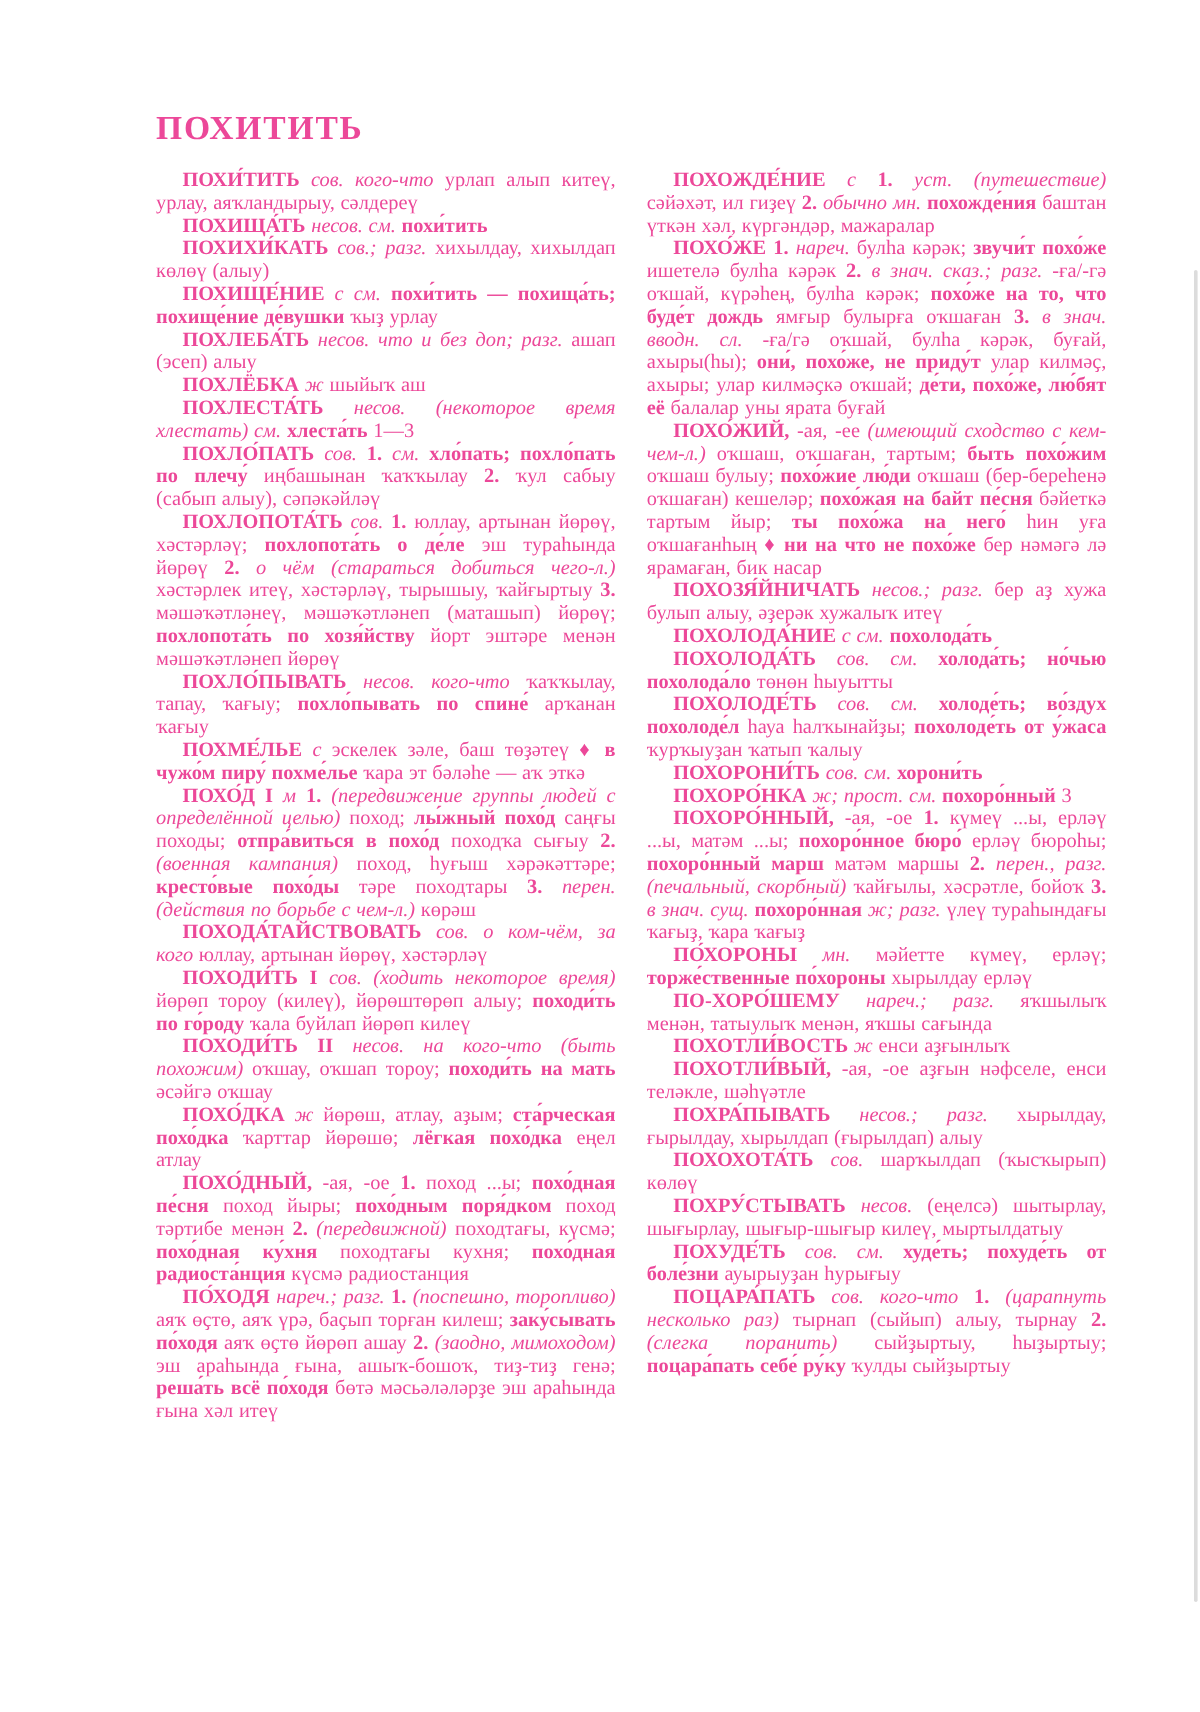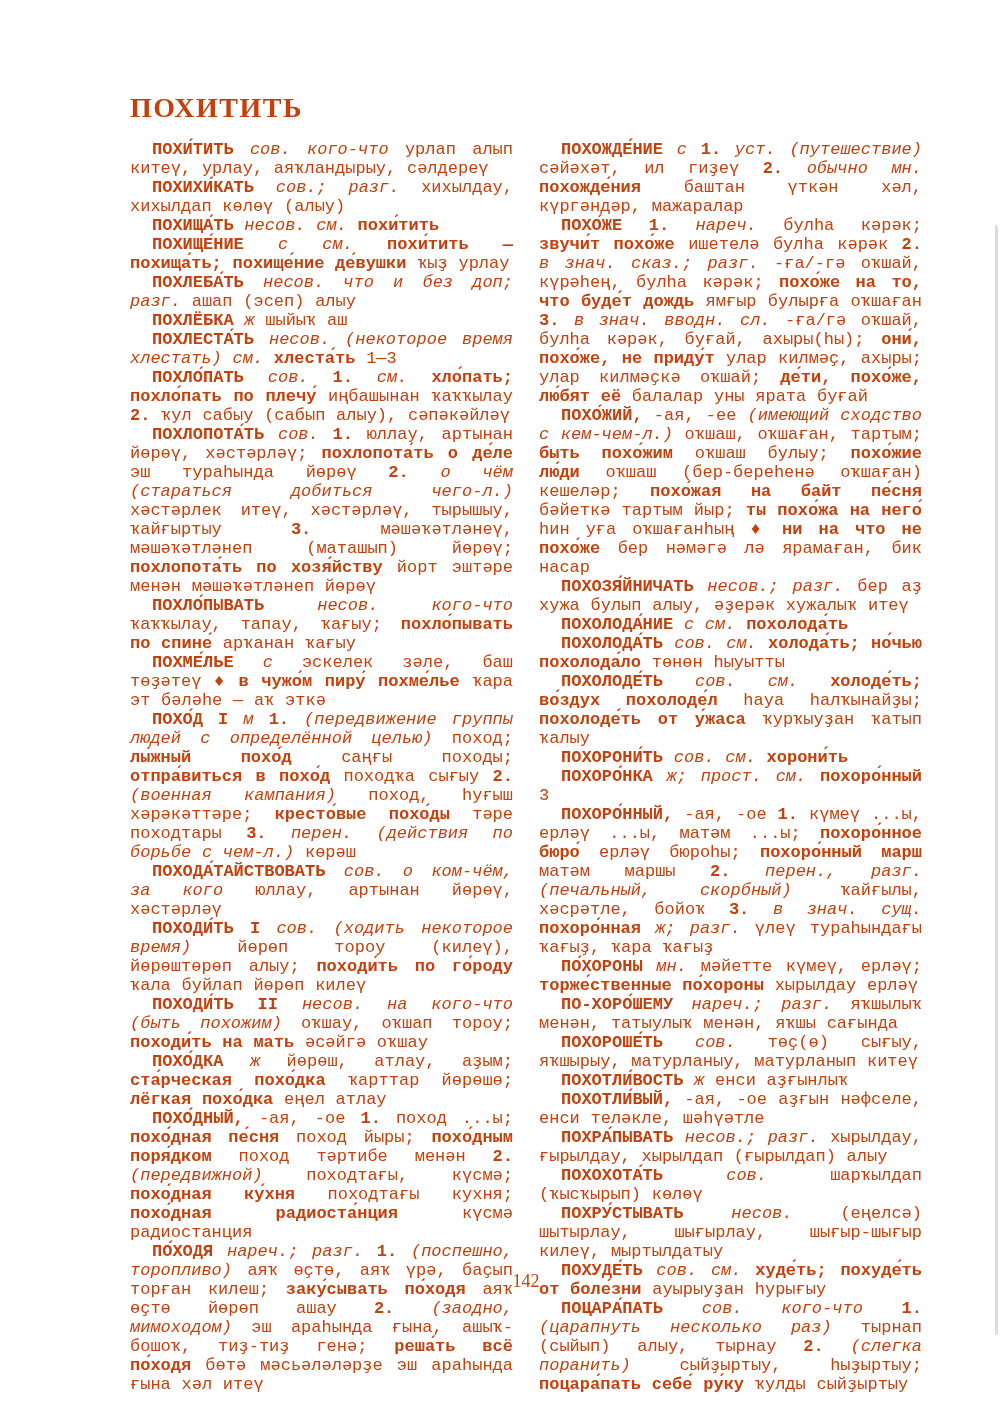--- a/index.html
+++ b/index.html
@@ -6,21 +6,21 @@
     margin: 0;
     padding: 0;
     background: #ffffff;
   }
   .page {
     position: relative;
     width: 1000px;
     height: 1427px;
     background: #ffffff;
     font-family: "Liberation Serif", serif;
-    color: #c2410c;
+    color: #ec4899;
     overflow: hidden;
   }
   .running-head {
     position: absolute;
     left: 130px;
     top: 92px;
     font-size: 28px;
     font-weight: bold;
     letter-spacing: 1.5px;
     line-height: 32px;
@@ -38,21 +38,20 @@
     flex: 0 0 383px;
   }
   .entry {
     margin: 0;
     padding: 0;
     text-indent: 22px;
     text-align: justify;
     font-size: 17px;
     line-height: 19px;
     word-spacing: 0.5px;
-    font-family: Liberation Mono, monospace;
   }
   .entry .b { font-weight: bold; }
   .entry .i { font-style: italic; }
   .page-number {
     position: absolute;
     top: 1270px;
     left: 130px;
     width: 792px;
     text-align: center;
     font-size: 18px;
@@ -70,22 +69,22 @@
 </style>
 </head>
 <body>
 
 <div class="page">
   <div class="running-head">ПОХИТИТЬ</div>
 
   <div class="columns">
     <div class="col" id="col-left">
         <p class="entry"><span class="b">ПОХИ́ТИТЬ</span><span class="i"> сов. кого-что </span><span>урлап алып китеү, урлау, аяҡландырыу, сәлдереү</span></p>
+        <p class="entry"><span class="b">ПОХИЩА́ТЬ</span><span class="i"> несов. см. </span><span class="b">похи́тить</span></p>
         <p class="entry"><span class="b">ПОХИХИ́КАТЬ</span><span class="i"> сов.; разг. </span><span>хихылдау, хихылдап көлөү (алыу)</span></p>
-        <p class="entry"><span class="b">ПОХИЩА́ТЬ</span><span class="i"> несов. см. </span><span class="b">похи́тить</span></p>
         <p class="entry"><span class="b">ПОХИЩЕ́НИЕ</span><span class="i"> с см. </span><span class="b">похи́тить — похища́ть; похище́ние де́вушки </span><span>ҡыҙ урлау</span></p>
         <p class="entry"><span class="b">ПОХЛЕБА́ТЬ</span><span class="i"> несов. что и без доп; разг. </span><span>ашап (эсеп) алыу</span></p>
         <p class="entry"><span class="b">ПОХЛЁБКА</span><span class="i"> ж </span><span>шыйыҡ аш</span></p>
         <p class="entry"><span class="b">ПОХЛЕСТА́ТЬ</span><span class="i"> несов. (некоторое время хлестать) см. </span><span class="b">хлеста́ть </span><span>1—3</span></p>
         <p class="entry"><span class="b">ПОХЛО́ПАТЬ</span><span class="i"> сов. </span><span class="b">1. </span><span class="i">см. </span><span class="b">хло́пать; похло́пать по плечу́ </span><span>иңбашынан ҡаҡҡылау </span><span class="b">2. </span><span>ҡул сабыу (сабып алыу), сәпәкәйләү</span></p>
         <p class="entry"><span class="b">ПОХЛОПОТА́ТЬ</span><span class="i"> сов. </span><span class="b">1. </span><span>юллау, артынан йөрөү, хәстәрләү; </span><span class="b">похлопота́ть о де́ле </span><span>эш тураһында йөрөү </span><span class="b">2. </span><span class="i">о чём (стараться добиться чего-л.) </span><span>хәстәрлек итеү, хәстәрләү, тырышыу, ҡайғыртыу </span><span class="b">3. </span><span>мәшәҡәтләнеү, мәшәҡәтләнеп (маташып) йөрөү; </span><span class="b">похлопота́ть по хозя́йству </span><span>йорт эштәре менән мәшәҡәтләнеп йөрөү</span></p>
         <p class="entry"><span class="b">ПОХЛО́ПЫВАТЬ</span><span class="i"> несов. кого-что </span><span>ҡаҡҡылау, тапау, ҡағыу; </span><span class="b">похло́пывать по спине́ </span><span>арҡанан ҡағыу</span></p>
         <p class="entry"><span class="b">ПОХМЕ́ЛЬЕ</span><span class="i"> с </span><span>эскелек зәле, баш төҙәтеү </span><span class="b">♦ в чужо́м пиру́ похме́лье </span><span>ҡара эт бәләһе — аҡ эткә</span></p>
         <p class="entry"><span class="b">ПОХО́Д I</span><span class="i"> м </span><span class="b">1. </span><span class="i">(передвижение группы людей с определённой целью) </span><span>поход; </span><span class="b">лы́жный похо́д </span><span>саңғы походы; </span><span class="b">отпра́виться в похо́д </span><span>походҡа сығыу </span><span class="b">2. </span><span class="i">(военная кампания) </span><span>поход, һуғыш хәрәкәттәре; </span><span class="b">кресто́вые похо́ды </span><span>тәре походтары </span><span class="b">3. </span><span class="i">перен. (действия по борьбе с чем-л.) </span><span>көрәш</span></p>
         <p class="entry"><span class="b">ПОХОДА́ТАЙСТВОВАТЬ</span><span class="i"> сов. о ком-чём, за кого </span><span>юллау, артынан йөрөү, хәстәрләү</span></p>
@@ -101,27 +100,25 @@
         <p class="entry"><span class="b">ПОХО́ЖИЙ,</span><span> -ая, -ее </span><span class="i">(имеющий сходство с кем-чем-л.) </span><span>оҡшаш, оҡшаған, тартым; </span><span class="b">быть похо́жим </span><span>оҡшаш булыу; </span><span class="b">похо́жие лю́ди </span><span>оҡшаш (бер-береһенә оҡшаған) кешеләр; </span><span class="b">похо́жая на байт пе́сня </span><span>бәйеткә тартым йыр; </span><span class="b">ты похо́жа на него́ </span><span>һин уға оҡшағанһың </span><span class="b">♦ ни на что не похо́же </span><span>бер нәмәгә лә ярамаған, бик насар</span></p>
         <p class="entry"><span class="b">ПОХОЗЯ́ЙНИЧАТЬ</span><span class="i"> несов.; разг. </span><span>бер аҙ хужа булып алыу, әҙерәк хужалыҡ итеү</span></p>
         <p class="entry"><span class="b">ПОХОЛОДА́НИЕ</span><span class="i"> с см. </span><span class="b">похолода́ть</span></p>
         <p class="entry"><span class="b">ПОХОЛОДА́ТЬ</span><span class="i"> сов. см. </span><span class="b">холода́ть; но́чью похолода́ло </span><span>төнөн һыуытты</span></p>
         <p class="entry"><span class="b">ПОХОЛОДЕ́ТЬ</span><span class="i"> сов. см. </span><span class="b">холоде́ть; во́здух похолоде́л </span><span>һауа һалҡынайҙы; </span><span class="b">похолоде́ть от у́жаса </span><span>ҡурҡыуҙан ҡатып ҡалыу</span></p>
         <p class="entry"><span class="b">ПОХОРОНИ́ТЬ</span><span class="i"> сов. см. </span><span class="b">хорони́ть</span></p>
         <p class="entry"><span class="b">ПОХОРО́НКА</span><span class="i"> ж; прост. см. </span><span class="b">похоро́нный </span><span>3</span></p>
         <p class="entry"><span class="b">ПОХОРО́ННЫЙ,</span><span> -ая, -ое </span><span class="b">1. </span><span>күмеү ...ы, ерләү ...ы, матәм ...ы; </span><span class="b">похоро́нное бюро́ </span><span>ерләү бюроһы; </span><span class="b">похоро́нный марш </span><span>матәм маршы </span><span class="b">2. </span><span class="i">перен., разг. (печальный, скорбный) </span><span>ҡайғылы, хәсрәтле, бойоҡ </span><span class="b">3. </span><span class="i">в знач. сущ. </span><span class="b">похоро́нная </span><span class="i">ж; разг. </span><span>үлеү тураһындағы ҡағыҙ, ҡара ҡағыҙ</span></p>
         <p class="entry"><span class="b">ПО́ХОРОНЫ</span><span class="i"> мн. </span><span>мәйетте күмеү, ерләү; </span><span class="b">торже́ственные по́хороны </span><span>хырылдау ерләү</span></p>
         <p class="entry"><span class="b">ПО-ХОРО́ШЕМУ</span><span class="i"> нареч.; разг. </span><span>яҡшылыҡ менән, татыулыҡ менән, яҡшы сағында</span></p>
-        <p class="entry"><span class="b">ПОХОРОШЕ́ТЬ</span><span class="i"> сов. </span><span>төҫ(ө) сығыу, яҡшырыу, матурланыу, матурланып китеү</span></p>
         <p class="entry"><span class="b">ПОХОТЛИ́ВОСТЬ</span><span class="i"> ж </span><span>енси аҙғынлыҡ</span></p>
         <p class="entry"><span class="b">ПОХОТЛИ́ВЫЙ,</span><span> -ая, -ое аҙғын нәфселе, енси теләкле, шәһүәтле</span></p>
         <p class="entry"><span class="b">ПОХРА́ПЫВАТЬ</span><span class="i"> несов.; разг. </span><span>хырылдау, ғырылдау, хырылдап (ғырылдап) алыу</span></p>
         <p class="entry"><span class="b">ПОХОХОТА́ТЬ</span><span class="i"> сов. </span><span>шарҡылдап (ҡысҡырып) көлөү</span></p>
         <p class="entry"><span class="b">ПОХРУ́СТЫВАТЬ</span><span class="i"> несов. </span><span>(еңелсә) шытырлау, шығырлау, шығыр-шығыр килеү, мыртылдатыу</span></p>
         <p class="entry"><span class="b">ПОХУДЕ́ТЬ</span><span class="i"> сов. см. </span><span class="b">худе́ть; похуде́ть от боле́зни </span><span>ауырыуҙан һурығыу</span></p>
         <p class="entry"><span class="b">ПОЦАРА́ПАТЬ</span><span class="i"> сов. кого-что </span><span class="b">1. </span><span class="i">(царапнуть несколько раз) </span><span>тырнап (сыйып) алыу, тырнау </span><span class="b">2. </span><span class="i">(слегка поранить) </span><span>сыйҙыртыу, һыҙыртыу; </span><span class="b">поцара́пать себе́ ру́ку </span><span>ҡулды сыйҙыртыу</span></p>
       </div>
   </div>
 
-  <div class="page-number">142</div>
 
   <div class="scan-edge"></div>
 </div>
 
 </body></html>

